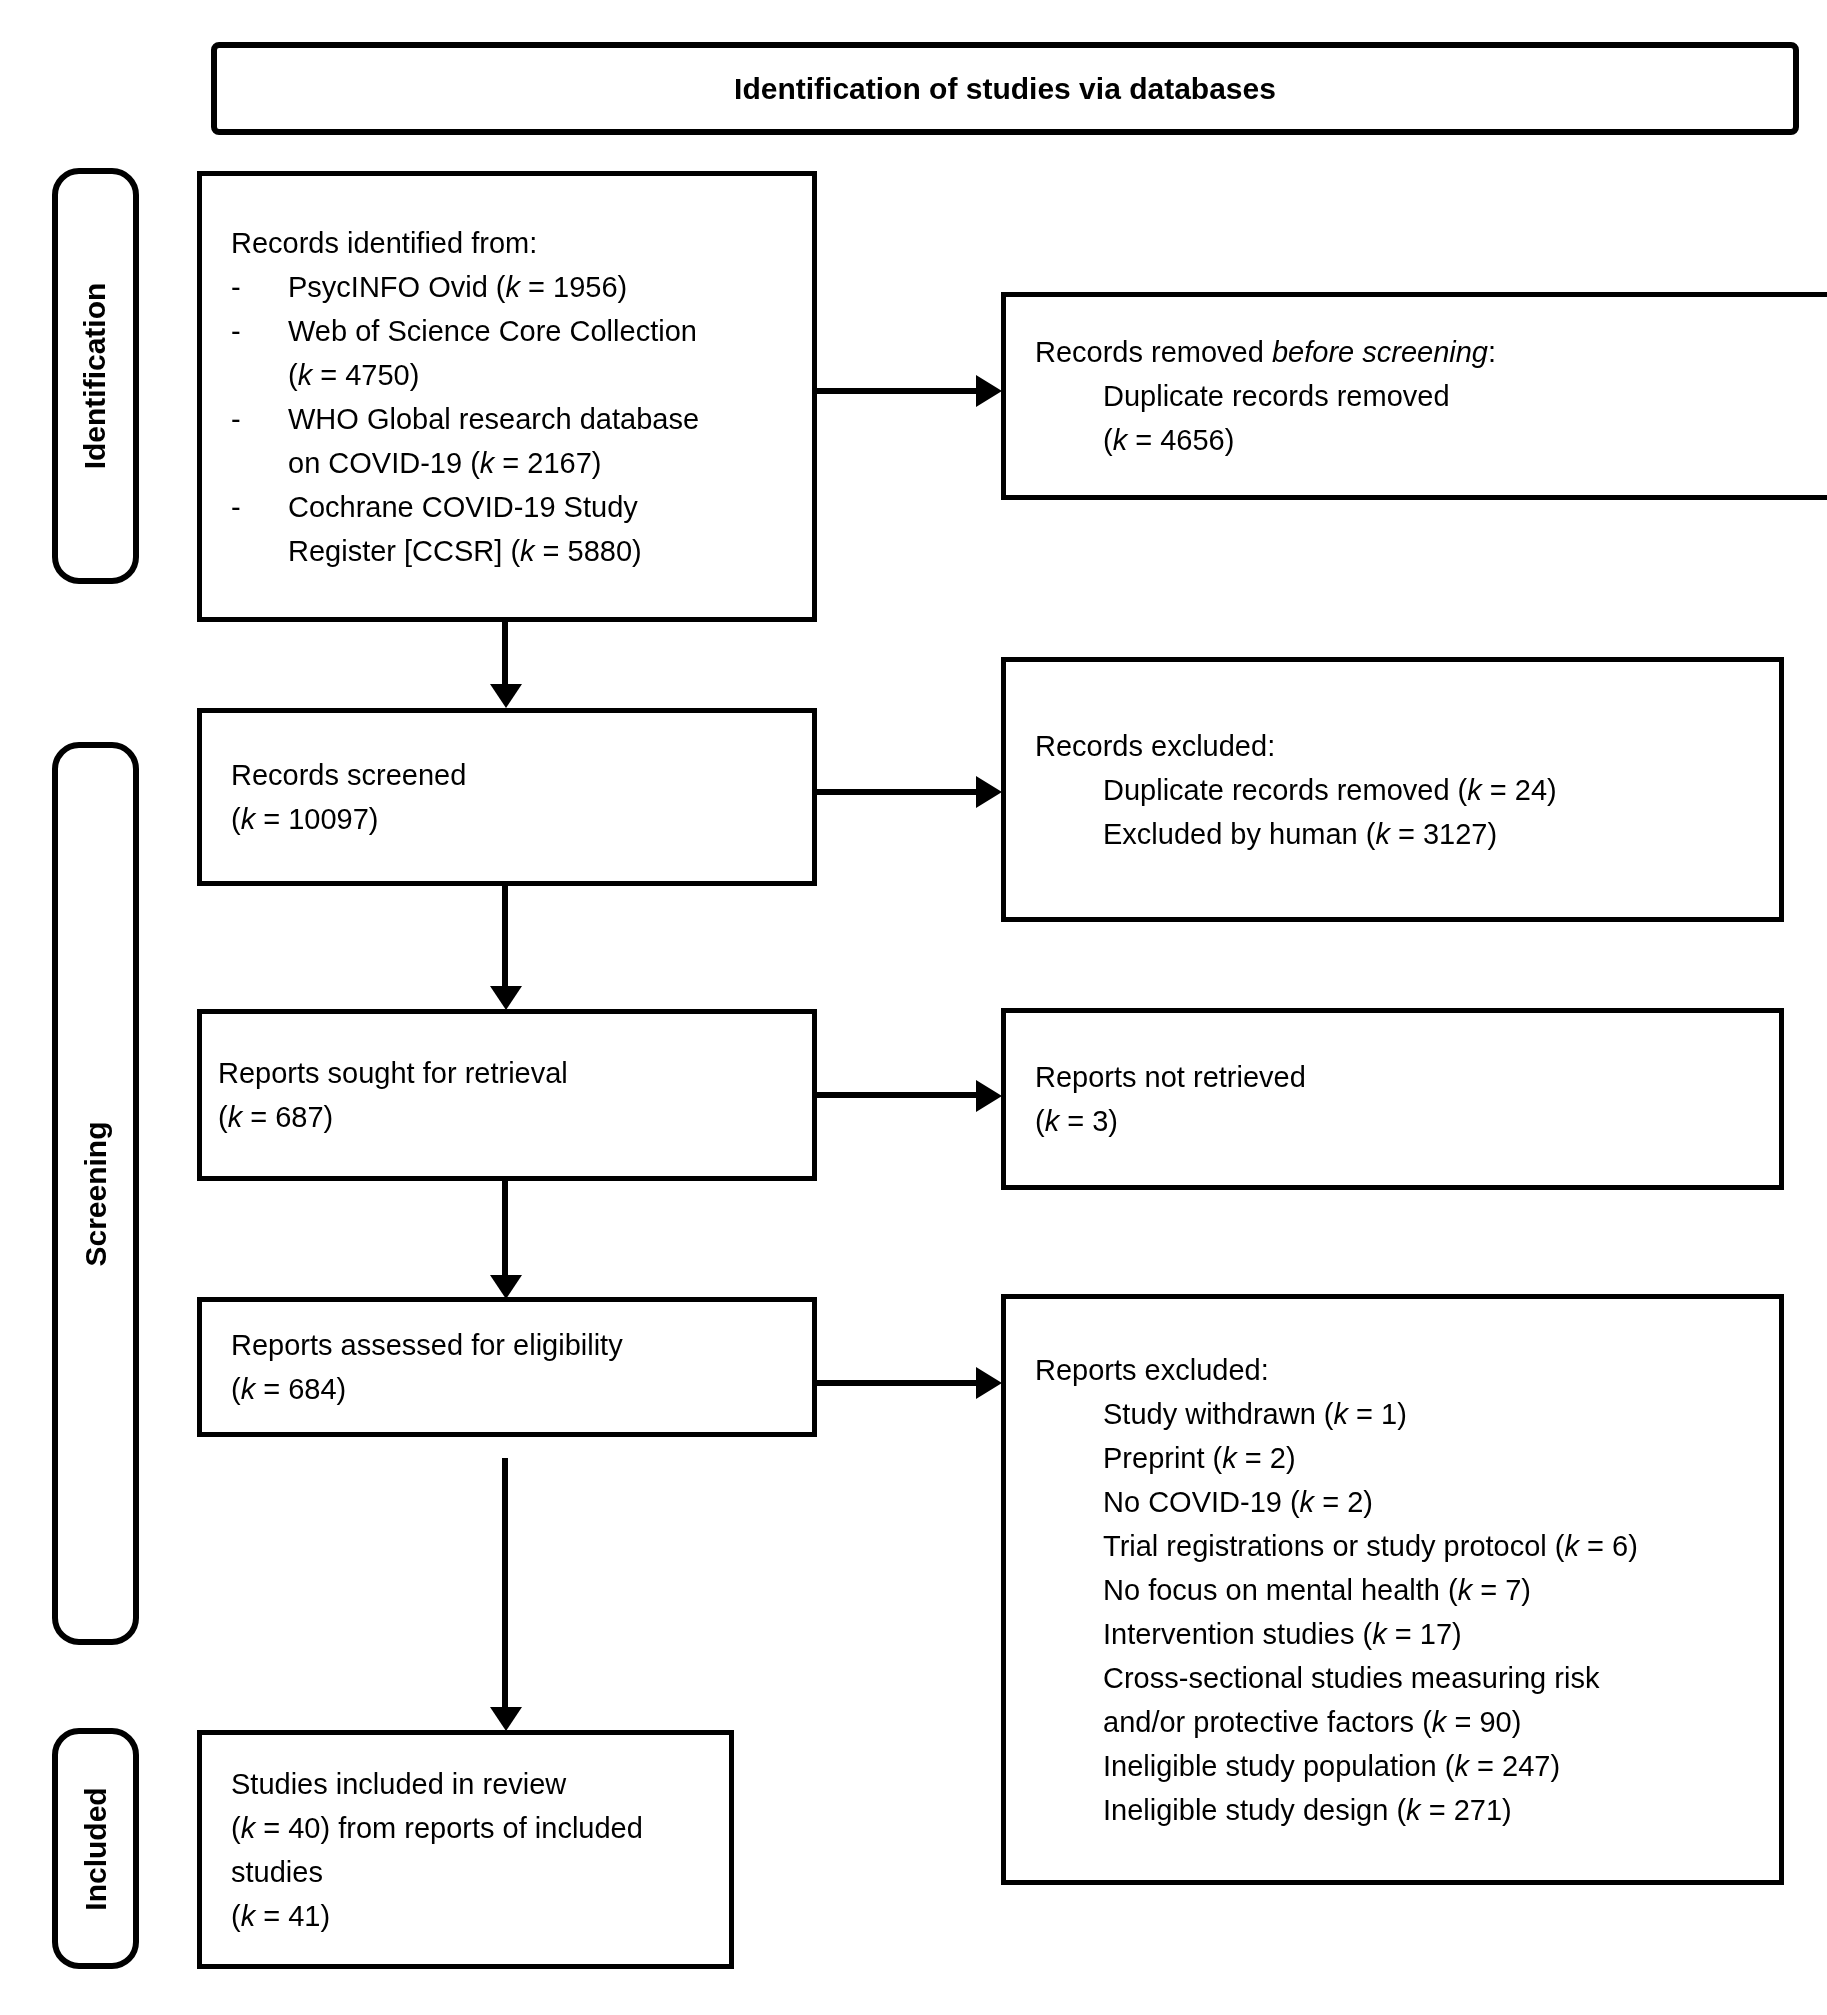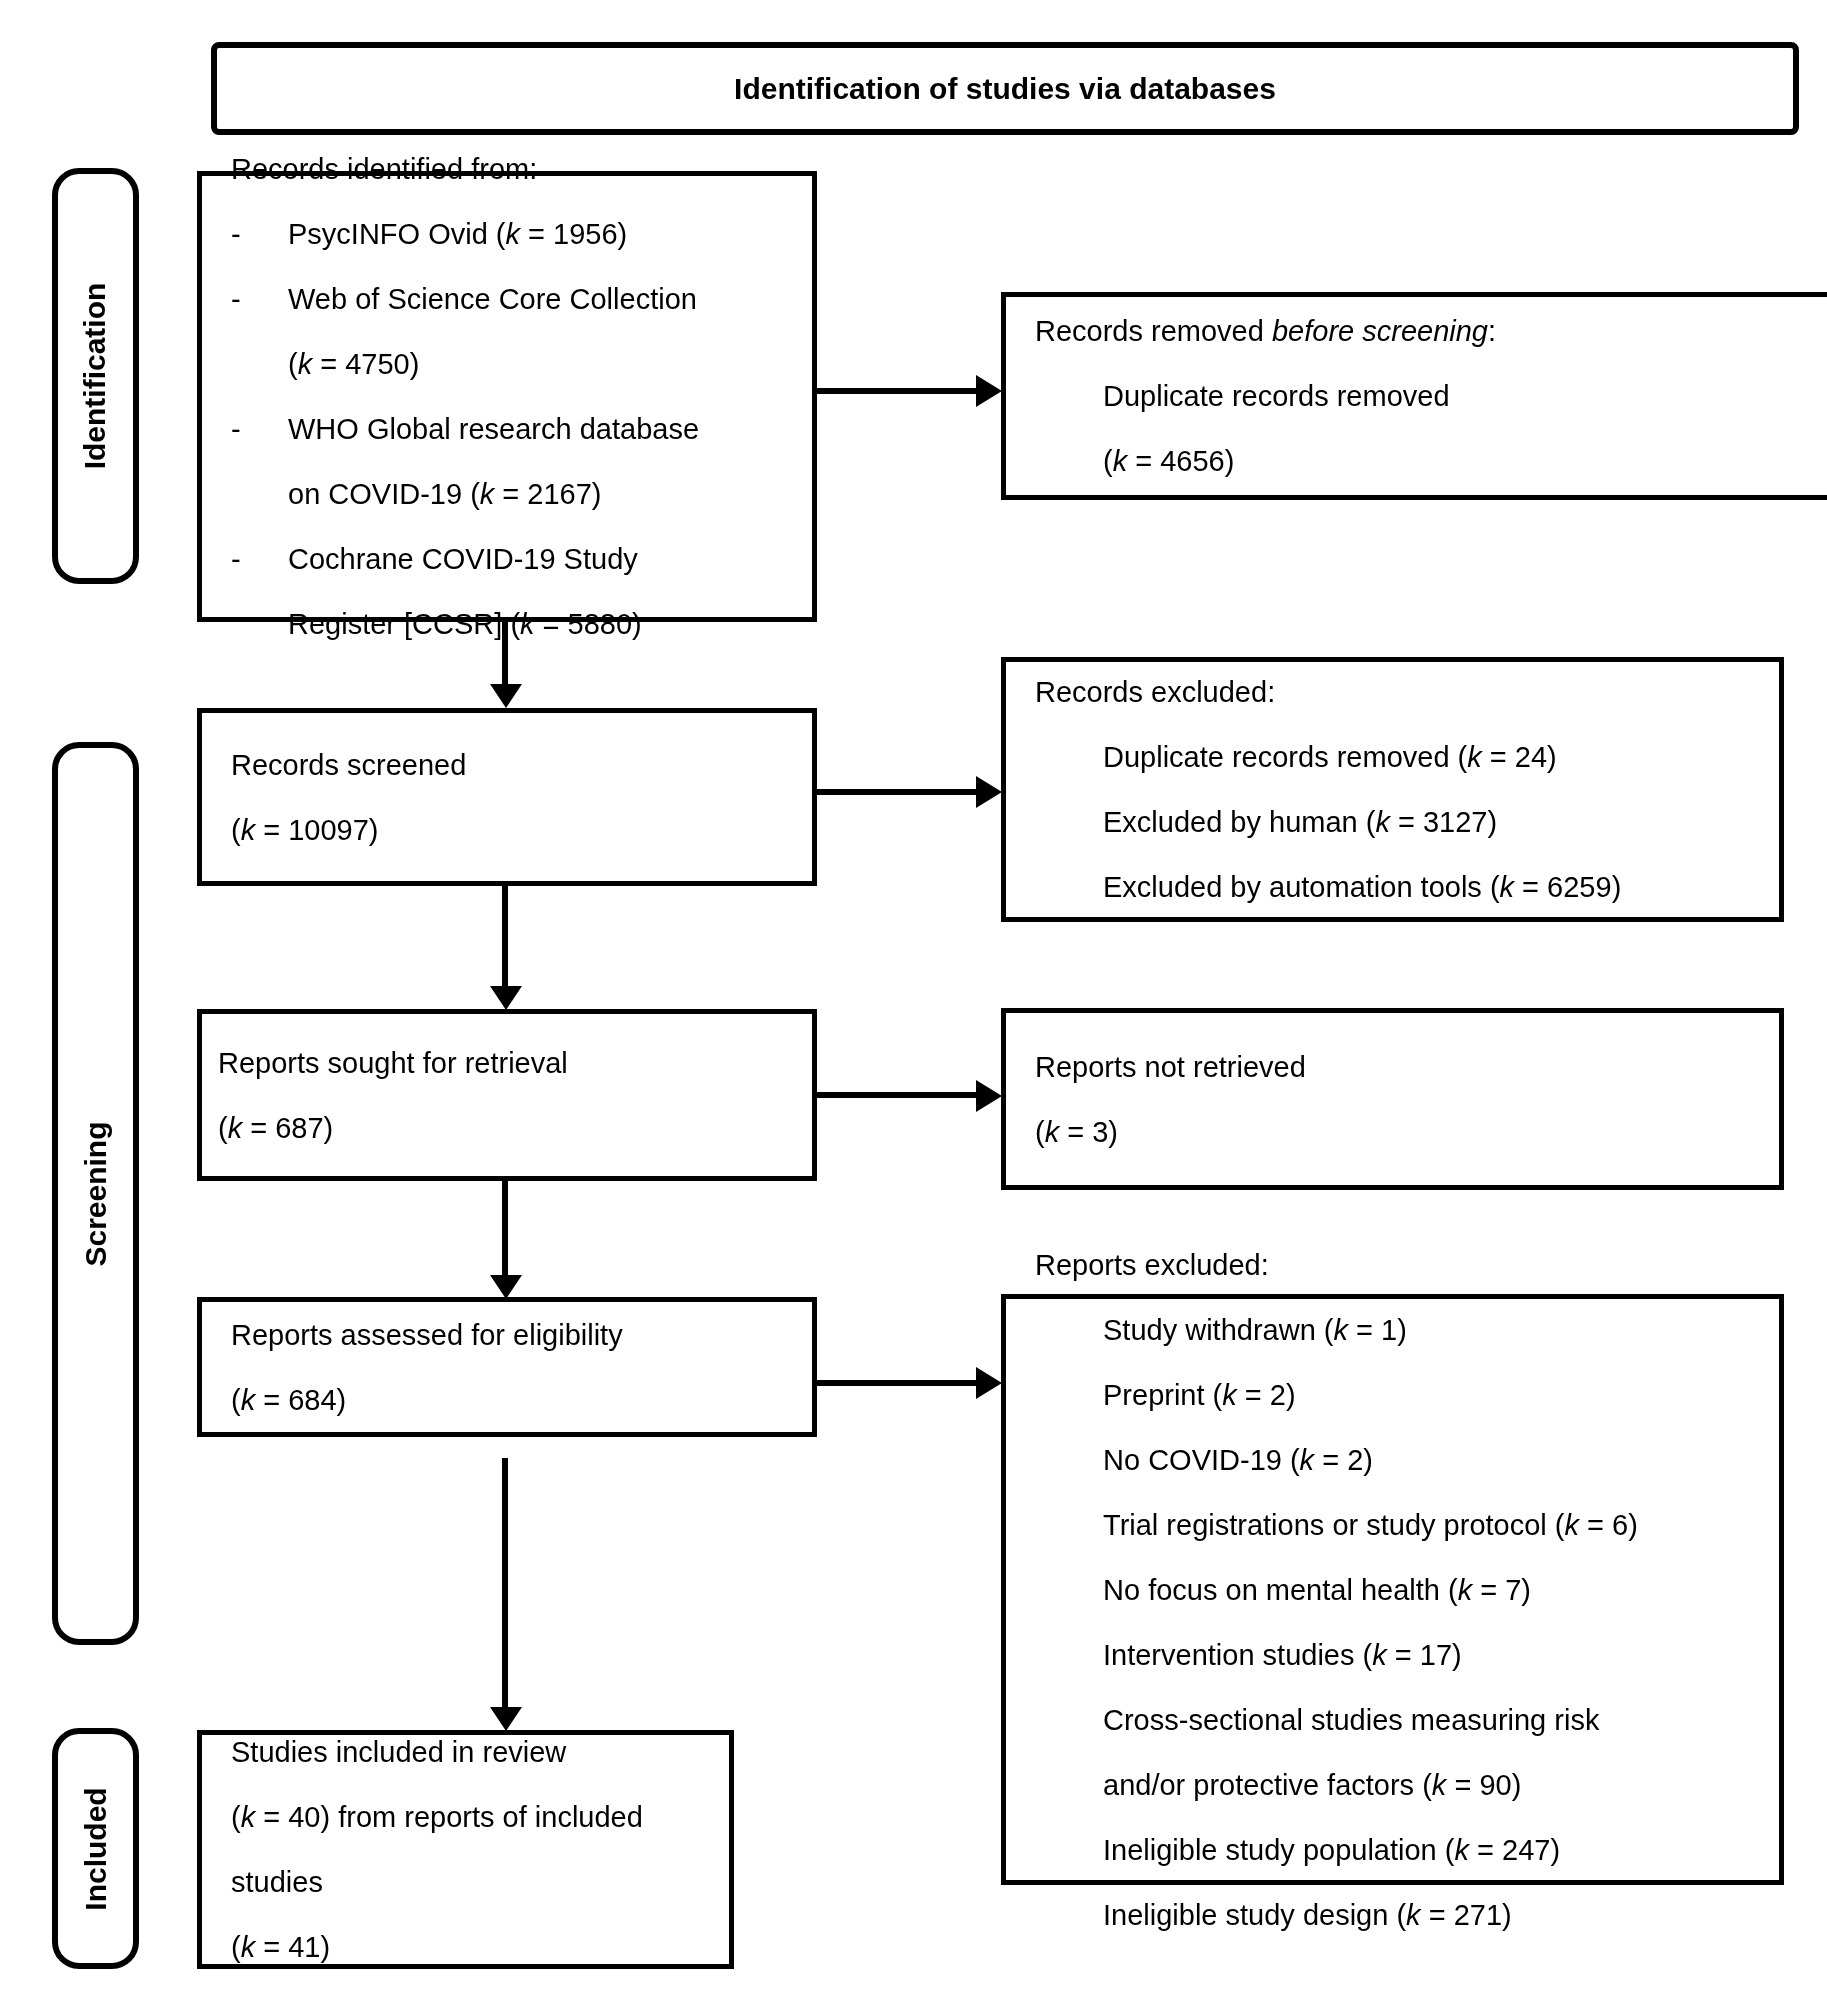--- a/index.html
+++ b/index.html
@@ -15,21 +15,20 @@
     position:absolute;
     box-sizing:border-box;
     border:5px solid #000;
     background:#fff;
     display:flex;
     flex-direction:column;
     justify-content:center;
     padding:14.3px 21.5px 14.3px 29px;
     font-size:29px;
     line-height:44px;
-    gap:21px;
   }
   .titlebox{
     position:absolute;
     box-sizing:border-box;
     border:6.5px solid #000;
     border-radius:8px;
     display:flex;
     align-items:center;
     justify-content:center;
     font-size:30px;
@@ -140,21 +139,20 @@
   <div class="box" style="left:1001px;top:292px;width:917px;height:208px;">
       <div class="line"><span>Records removed </span><span class="it">before screening</span><span>:</span></div>
       <div class="line ind"><span>Duplicate records removed</span></div>
       <div class="line ind"><span>(</span><span class="it">k</span><span> = 4656)</span></div>
     </div>
 
   <div class="box" style="left:1001px;top:657px;width:783px;height:265px;">
       <div class="line"><span>Records excluded:</span></div>
       <div class="line ind"><span>Duplicate records removed (</span><span class="it">k</span><span> = 24)</span></div>
       <div class="line ind"><span>Excluded by human (</span><span class="it">k</span><span> = 3127)</span></div>
-      <div class="line ind"><span>Excluded by automation tools (</span><span class="it">k</span><span> = 6259)</span></div>
     </div>
 
   <div class="box" style="left:1001px;top:1008px;width:783px;height:182px;">
       <div class="line"><span>Reports not retrieved</span></div>
       <div class="line"><span>(</span><span class="it">k</span><span> = 3)</span></div>
     </div>
 
   <div class="box" style="left:1001px;top:1294px;width:783px;height:591px;">
       <div class="line"><span>Reports excluded:</span></div>
       <div class="line ind"><span>Study withdrawn (</span><span class="it">k</span><span> = 1)</span></div>

